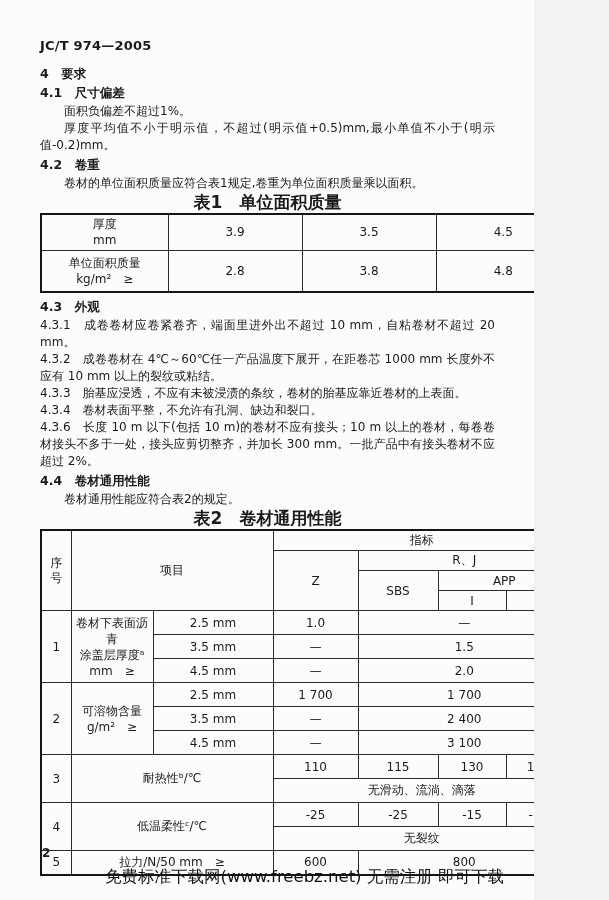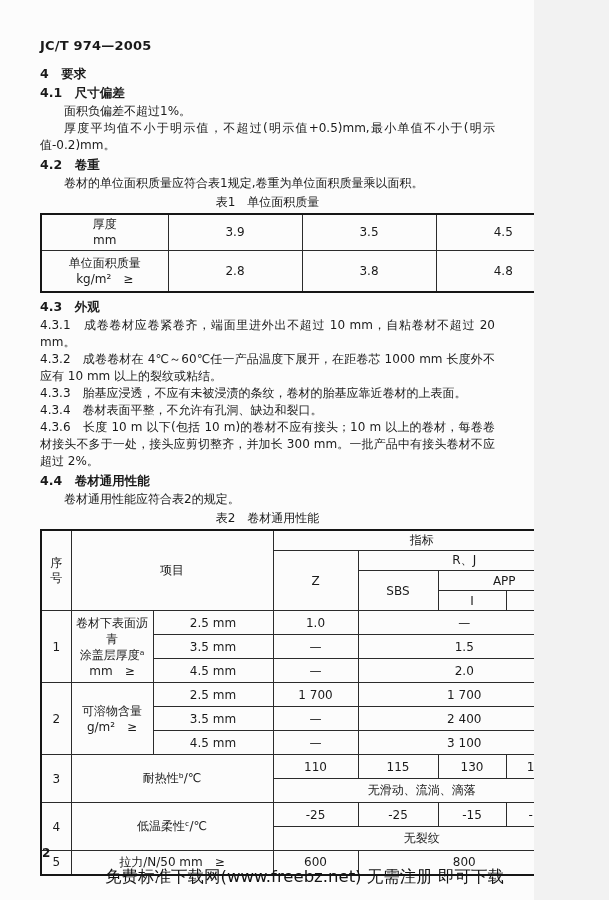--- a/index.html
+++ b/index.html
@@ -28,21 +28,21 @@
   }
   .p{
     font-size:12px;line-height:17px;margin:0;
     text-align:justify;
   }
   .pi{
     font-size:12px;line-height:17px;margin:0;
     text-indent:2em;text-align:justify;
   }
   .cap{
-    font-size:12px;font-weight:normal;
+    font-size:17px;font-weight:bold;
     text-align:center;line-height:15px;
     margin:3px 0 3px 0;
   }
   table{
     border-collapse:collapse;
     table-layout:fixed;
     width:530px;
     background:#fcfcfc;
   }
   td{

